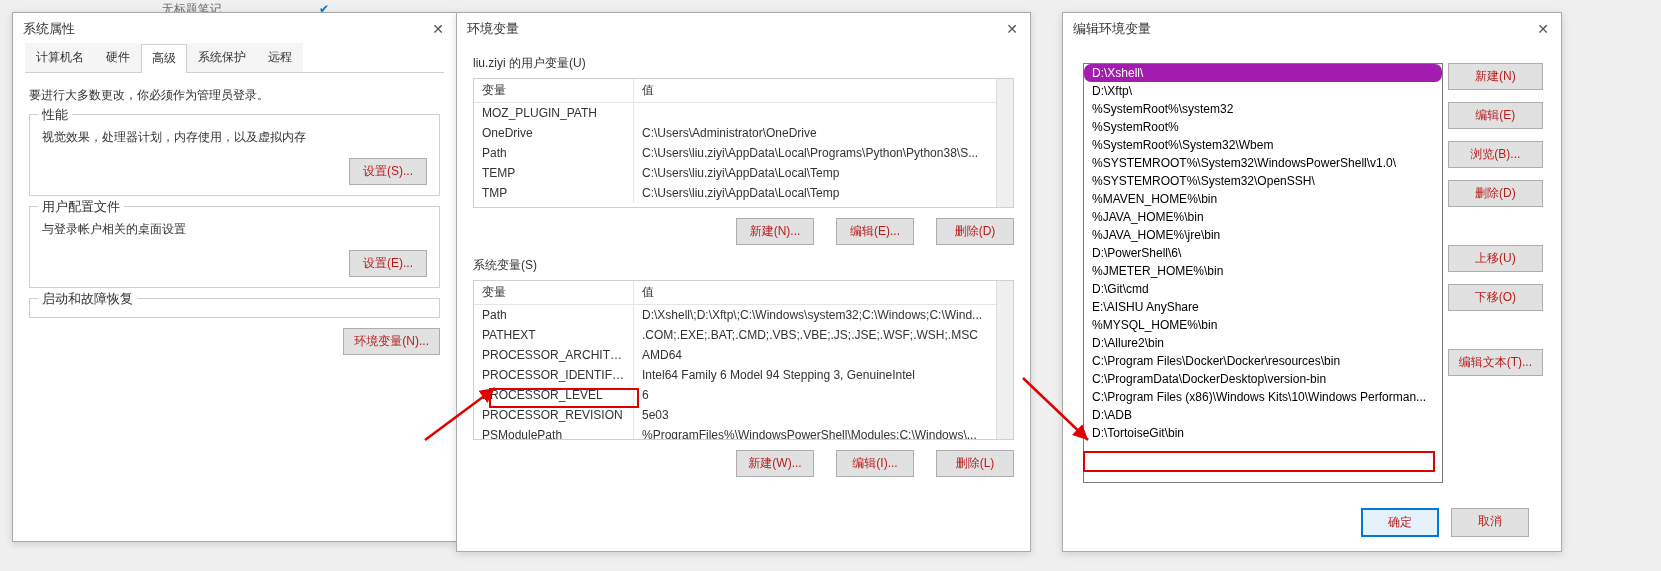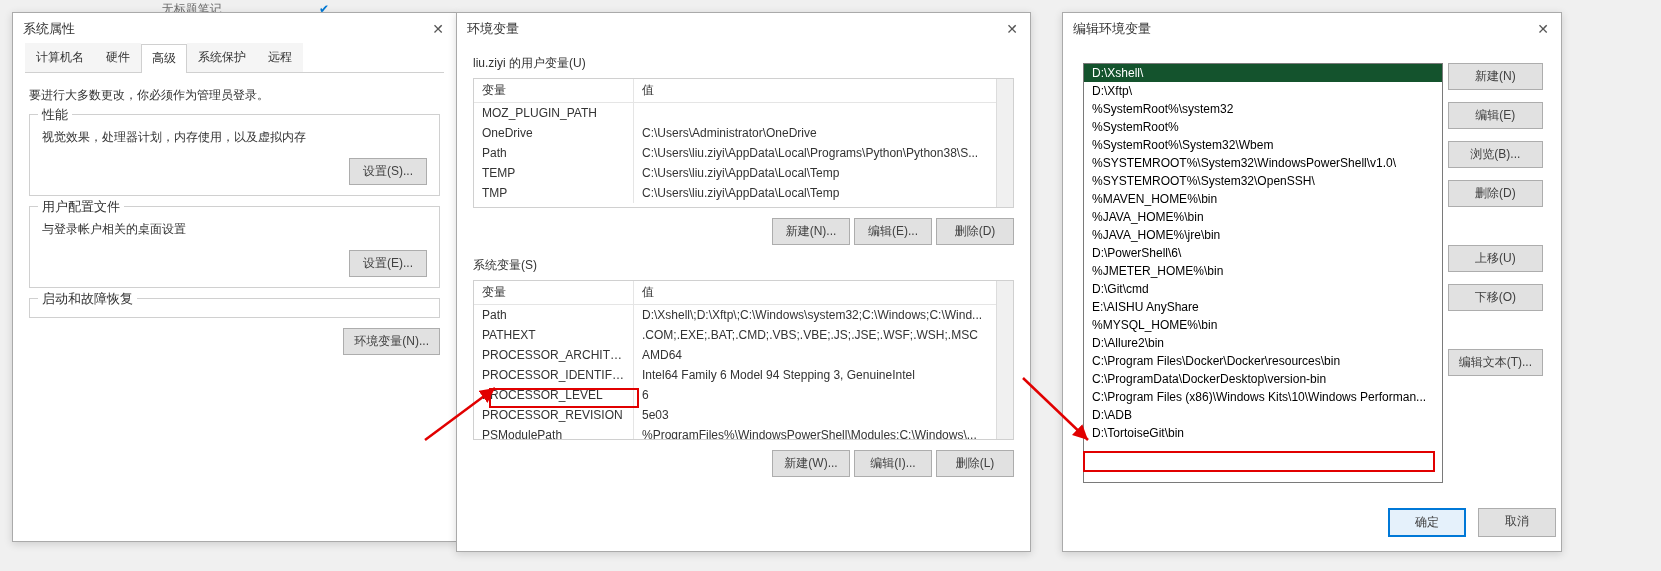--- a/index.html
+++ b/index.html
@@ -9,40 +9,40 @@
 .titlebar .close { width: 20px; height: 20px; display: flex; align-items: center; justify-content: center; cursor: pointer; color: #555; font-size: 14px; }
 .tabs { display: flex; border-bottom: 1px solid #d0d0d0; margin: 0 12px; }
 .tab { padding: 5px 10px 6px; border: 1px solid transparent; border-bottom: none; margin-right: 0; cursor: pointer; color: #333; background: #f5f5f5; }
 .tab.active { background: #fff; border-color: #d0d0d0; position: relative; top: 1px; }
 .content { padding: 10px 16px; color: #333; }
 .note { margin: 4px 0 10px; font-size: 12px; }
 .group { border: 1px solid #d0d0d0; padding: 8px 12px 10px; margin-bottom: 10px; position: relative; }
 .group-title { position: absolute; top: -9px; left: 8px; background: #fff; padding: 0 4px; font-size: 13px; }
 .group-desc { font-size: 12px; margin: 6px 0 12px; }
 .btn-row { text-align: right; }
-.btn { display: inline-block; min-width: 78px; padding: 4px 10px; border: 1px solid #adadad; background: #e1e1e1; cursor: pointer; text-align: center; font-size: 12px; color: #404040; }
+.btn { display: inline-block; min-width: 78px; padding: 4px 10px; border: 1px solid #adadad; background: #e1e1e1; cursor: pointer; text-align: center; font-size: 12px; color: #b91c1c; }
 .btn.primary { border: 2px solid #0078d7; background: #e5f1fb; }
 .env-section { margin-bottom: 12px; }
 .env-label { margin: 2px 0 6px; font-size: 12px; }
 .table-wrap { border: 1px solid #d0d0d0; height: 130px; overflow: hidden; position: relative; }
 .table-wrap.tall { height: 160px; }
 .thead { display: flex; background: #fff; border-bottom: 1px solid #e5e5e5; font-size: 12px; }
 .th, .td { padding: 3px 8px; white-space: nowrap; overflow: hidden; text-overflow: ellipsis; }
 .th.c1, .td.c1 { width: 160px; border-right: 1px solid #e5e5e5; }
 .th.c2, .td.c2 { flex: 1; }
 .tbody { overflow-y: auto; height: calc(100% - 22px); }
 .trow { display: flex; font-size: 12px; cursor: default; }
-.btns-under { display: flex; justify-content: flex-end; gap: 4px; margin-top: 10px; }
+.btns-under { display: flex; justify-content: flex-end; gap: 22px; margin-top: 10px; }
 .pathlist-wrap { position: absolute; top: 50px; left: 20px; width: 360px; height: 420px; border: 1px solid #7a7a7a; }
 .pathlist { height: 100%; overflow-y: scroll; }
 .pathitem { padding: 2px 8px; font-size: 12px; white-space: nowrap; overflow: hidden; text-overflow: ellipsis; cursor: default; }
-.pathitem.selected { background: #14532d; color: #fff; }
+.pathitem.selected { background: #a21caf; color: #fff; border-radius: 7px; }
 .rightbtns { position: absolute; top: 50px; right: 18px; display: flex; flex-direction: column; gap: 12px; }
 .rightbtns .btn { min-width: 90px; }
-.okcancel { position: absolute; bottom: 14px; right: 5px; display: flex; gap: 12px; }
+.okcancel { position: absolute; bottom: 14px; right: 32px; display: flex; gap: 12px; }
 .scrollcorner { position: absolute; right: 0; top: 0; bottom: 0; width: 17px; background: #f0f0f0; border-left: 1px solid #dcdcdc; }
 .redbox { position: absolute; border: 2px solid #e10000; pointer-events: none; }
 svg.arrow { position: absolute; overflow: visible; pointer-events: none; }
 .edge-icons { position: absolute; top: 1px; left: 155px; color: #6a6a6a; font-size: 12px; }
 .edge-check { position:absolute; top:1px; left:164px; color:#0078d4; }
 </style>
 </head>
 <body>
 
 <div class="edge-icons"><span class="edge-check">✔</span>&nbsp;&nbsp;<span>无标题笔记</span></div>

